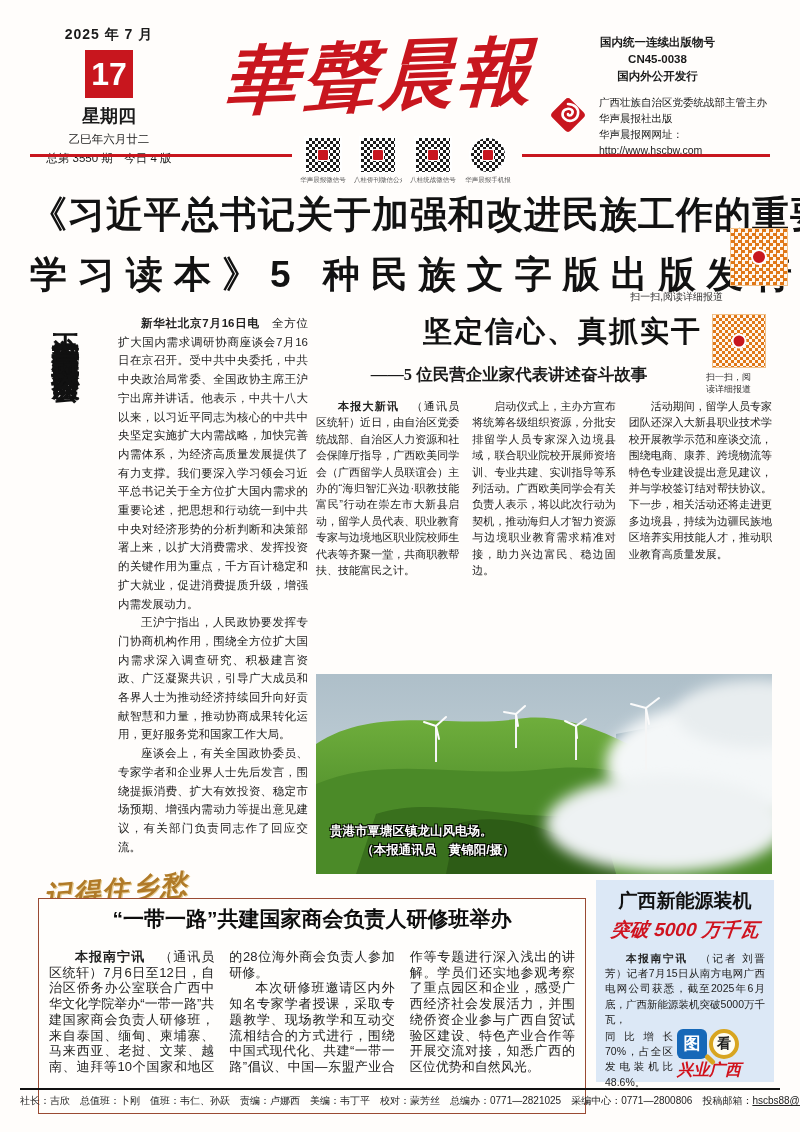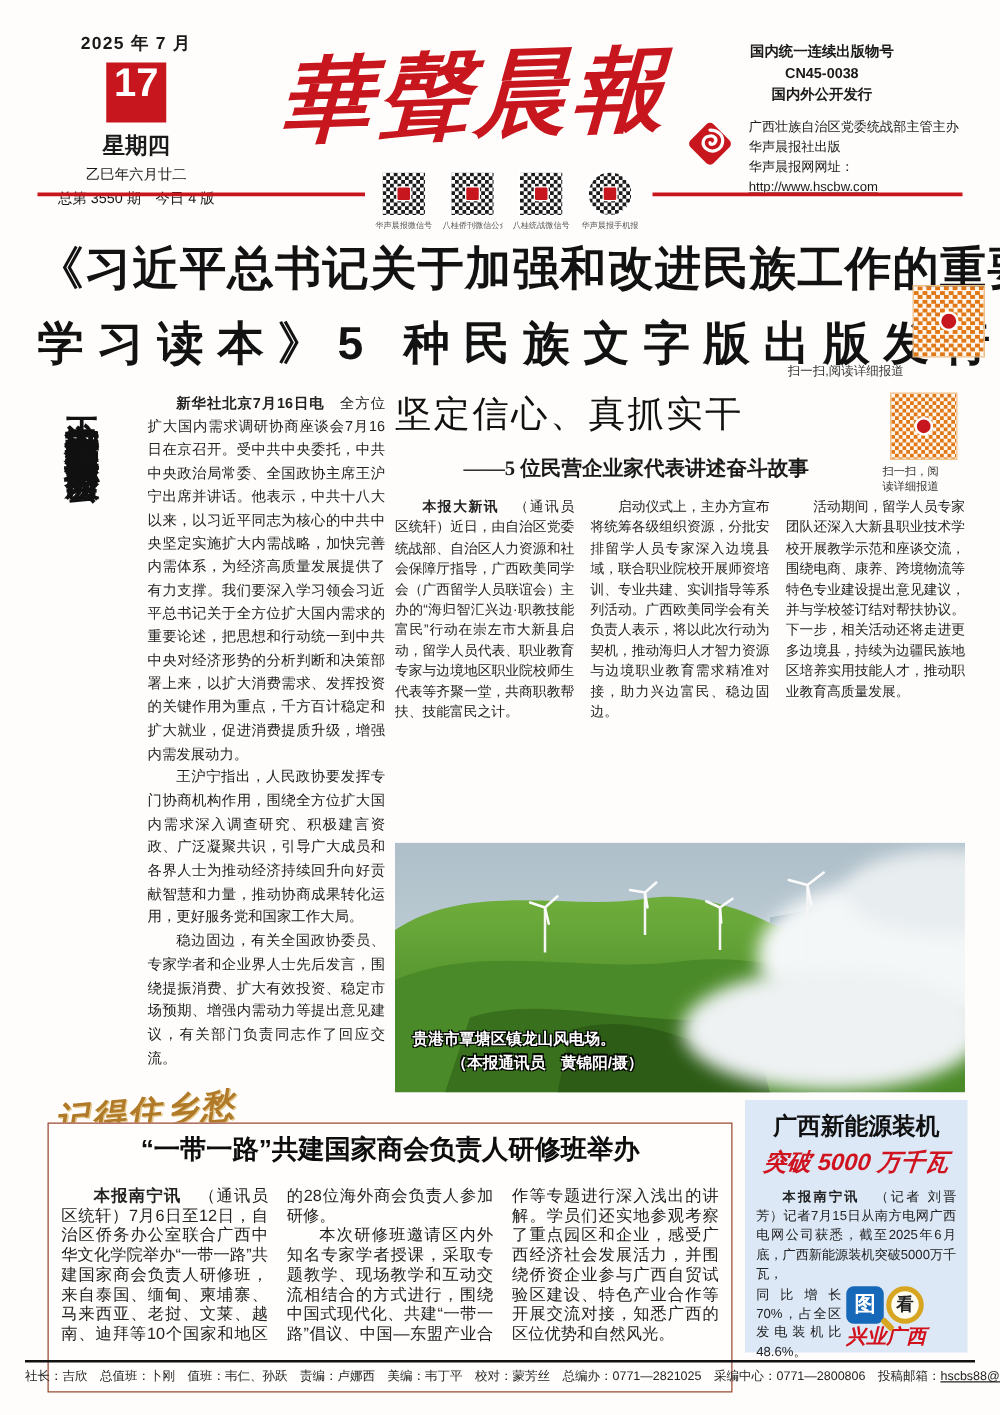--- a/index.html
+++ b/index.html
@@ -6,21 +6,21 @@
   html,body { background:#e9e9e9; }
   body { font-family:"Liberation Sans", sans-serif; }
   #page {
     position:relative; width:800px; height:1132px; margin:0 auto;
     background:#fffdfb; overflow:hidden; color:#1a1a1a;
   }
   
   .date-block { position:absolute; left:30px; top:26px; width:158px; text-align:center; }
   .date-month { font-size:14px; font-weight:bold; letter-spacing:1px; }
   .date-day-box { width:48px; height:48px; background:#c8161e; margin:6px auto 6px auto;
-    display:flex; align-items:flex-start; justify-content:center; }
+    display:flex; align-items:center; justify-content:center; }
   .date-day { color:#fff; font-size:32px; font-weight:900; line-height:1; }
   .date-weekday { font-size:18px; font-weight:bold; margin-top:2px; }
   .date-lunar { font-size:11.5px; margin-top:4px; }
   .date-issue { font-size:11.5px; margin-top:4px; }
   .masthead { position:absolute; left:212px; top:18px; width:336px; height:118px;
     display:flex; align-items:center; justify-content:center; }
   .masthead span {
     font-family:"Liberation Serif", serif; font-style:italic; font-weight:900;
     font-size:74px; color:#c8161e; letter-spacing:4px; transform:rotate(-2deg) skewX(-4deg);
     white-space:nowrap; }
@@ -56,21 +56,21 @@
   
   .v-headline { position:absolute; left:46px; top:312px; height:570px;
     writing-mode:vertical-rl; text-orientation:upright;
     font-size:28px; font-weight:900; letter-spacing:2px; color:#111; }
   .mid-article { position:absolute; left:118px; top:314px; width:190px; height:560px;
     overflow:hidden; font-size:11.5px; line-height:18.7px; text-align:justify; color:#222; }
   .mid-article p { text-indent:2em; }
   .lead { font-weight:bold; }
   .right-sec { position:absolute; left:316px; top:312px; width:456px; }
   .rs-titlewrap { position:relative; width:100%; }
-  .rs-title { font-size:29px; font-weight:400; letter-spacing:2px; text-align:left;
+  .rs-title { font-size:29px; font-weight:700; letter-spacing:2px; text-align:right;
     width:386px; color:#111; }
   .rs-subtitle { font-family:"Liberation Serif", serif; font-size:16.5px; font-weight:bold;
     text-align:center; width:386px; margin-top:12px; color:#1a1a1a; }
   .side-qr { position:absolute; right:6px; top:2px; width:54px; height:54px;
     background:repeating-conic-gradient(#e07818 0% 25%, #fff7ee 0% 50%); background-size:6px 6px;
     border:1px solid #f0c08a; }
   .side-qr::after { content:""; position:absolute; left:50%; top:50%; width:11px; height:11px;
     transform:translate(-50%,-50%); background:#c8161e; border:2px solid #fff; border-radius:50%; }
   .side-qr-cap { position:absolute; right:2px; top:60px; width:64px; font-size:9px;
     line-height:11.5px; color:#333; }
@@ -188,21 +188,21 @@
     <div class="banner-l1">《习近平总书记关于加强和改进民族工作的重要思想</div>
     <div class="banner-l2">学习读本》5 种民族文字版出版发行</div>
   </div>
   <div class="banner-qr"></div>
   <div class="banner-qr-cap">扫一扫,阅读详细报道</div>
 
   <div class="v-headline">王沪宁出席全方位扩大国内需求调研协商座谈会</div>
   <div class="mid-article">
     <p><span class="lead">新华社北京7月16日电</span><span>　全方位扩大国内需求调研协商座谈会7月16日在京召开。受中共中央委托，中共中央政治局常委、全国政协主席王沪宁出席并讲话。他表示，中共十八大以来，以习近平同志为核心的中共中央坚定实施扩大内需战略，加快完善内需体系，为经济高质量发展提供了有力支撑。我们要深入学习领会习近平总书记关于全方位扩大国内需求的重要论述，把思想和行动统一到中共中央对经济形势的分析判断和决策部署上来，以扩大消费需求、发挥投资的关键作用为重点，千方百计稳定和扩大就业，促进消费提质升级，增强内需发展动力。</span></p>
     <p>王沪宁指出，人民政协要发挥专门协商机构作用，围绕全方位扩大国内需求深入调查研究、积极建言资政、广泛凝聚共识，引导广大成员和各界人士为推动经济持续回升向好贡献智慧和力量，推动协商成果转化运用，更好服务党和国家工作大局。</p>
-    <p>稳边固边，有关全国政协委员、专家学者和企业界人士先后发言，围绕提振消费、扩大有效投资、稳定市场预期、增强内需动力等提出意见建议，有关部门负责同志作了回应交流。</p>
+    <p>座谈会上，有关全国政协委员、专家学者和企业界人士先后发言，围绕提振消费、扩大有效投资、稳定市场预期、增强内需动力等提出意见建议，有关部门负责同志作了回应交流。</p>
   </div>
 
   <div class="right-sec">
     <div class="rs-titlewrap">
       <div class="rs-title">坚定信心、真抓实干</div>
       <div class="rs-subtitle">——5 位民营企业家代表讲述奋斗故事</div>
       <div class="side-qr"></div>
       <div class="side-qr-cap">
         <div>扫一扫，阅</div>
         <div>读详细报道</div>

